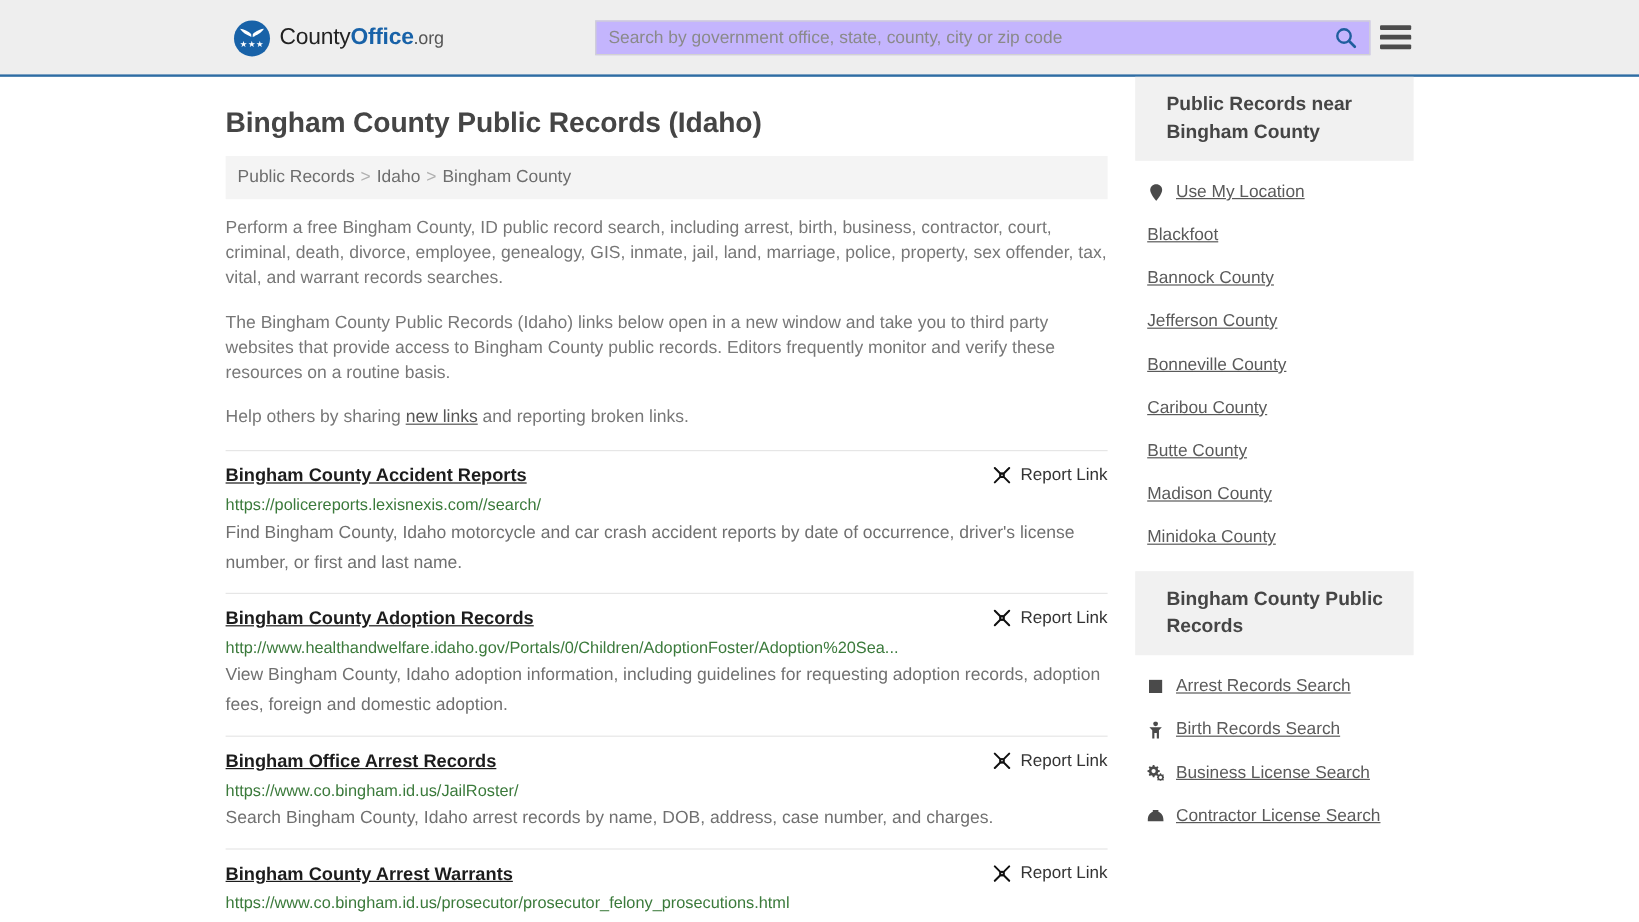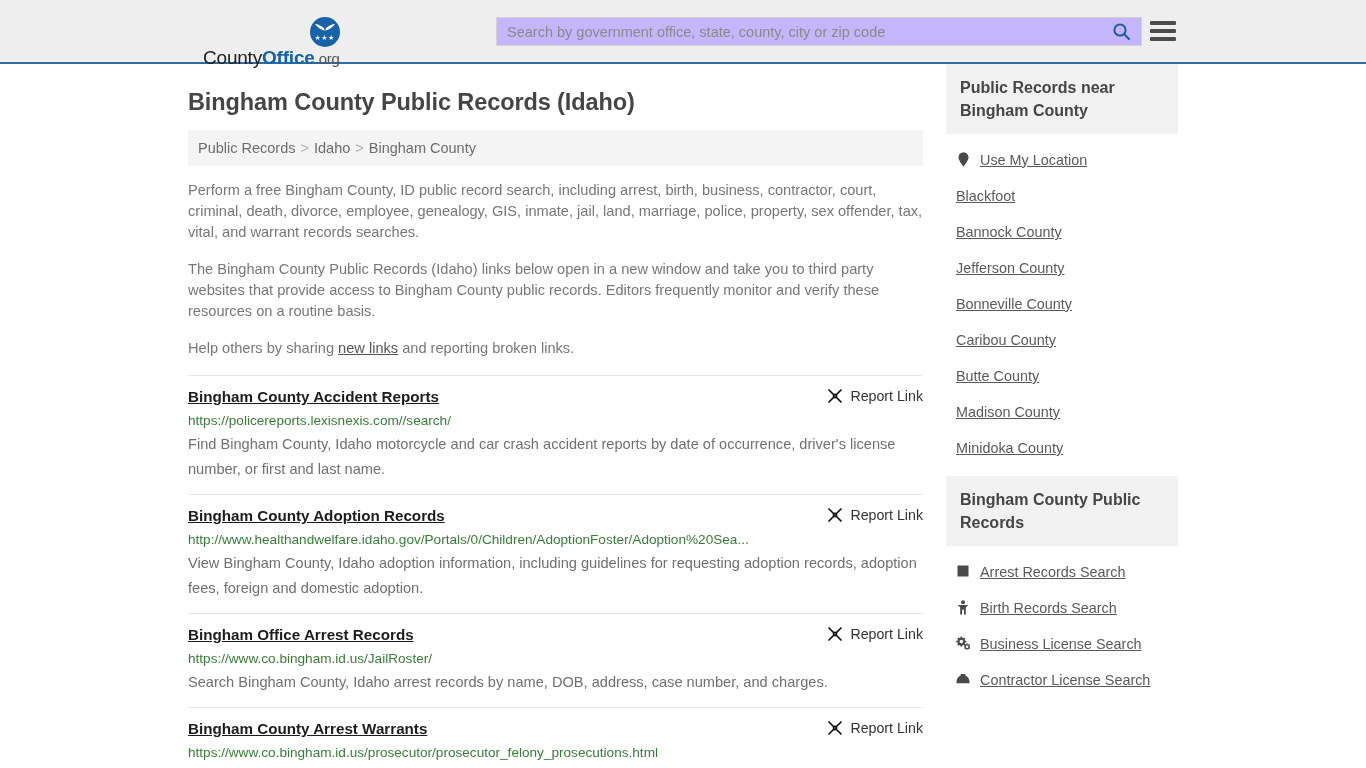--- a/index.html
+++ b/index.html
@@ -19,23 +19,22 @@
     border-bottom: 2px solid #2e6da4;
     position: relative;
   }
   .header-inner {
     width: 1366px; height: 62px;
     position: relative;
   }
   .brand {
     position: absolute;
     left: 195px; top: 17px;
-    display: flex; align-items: flex-end;
+    display: flex; align-items: center;
     text-decoration: none;
-    flex-direction: column;
   }
   .brand-mark {
     width: 30px; height: 30px;
     border-radius: 50%;
     background: #1862a8;
     position: relative;
     flex: 0 0 auto;
     overflow: hidden;
   }
   .brand-mark .eagle {
@@ -194,29 +193,29 @@
     font-size: 14.6px;
     line-height: 25px;
     color: #707070;
     margin-top: 3px;
   }
 
   
   .side-box { margin-bottom: 10px; }
   .side-head {
     background: #f1f1f1;
-    padding: 12px 13px 12px 14px;
+    padding: 12px 13px 12px 26px;
     font-size: 16px;
     line-height: 23px;
     font-weight: bold;
     color: #454545;
   }
   .side-list { padding: 8px 0 0 0; }
   .side-item {
-    display: flex; 
+    display: flex; align-items: center;
     gap: 10px;
     padding: 9px 0 9px 10px;
     font-size: 14.4px;
     line-height: 18px;
   }
   .side-item .side-label {
     color: #5a5a5a;
     text-decoration: underline;
     cursor: pointer;
   }

